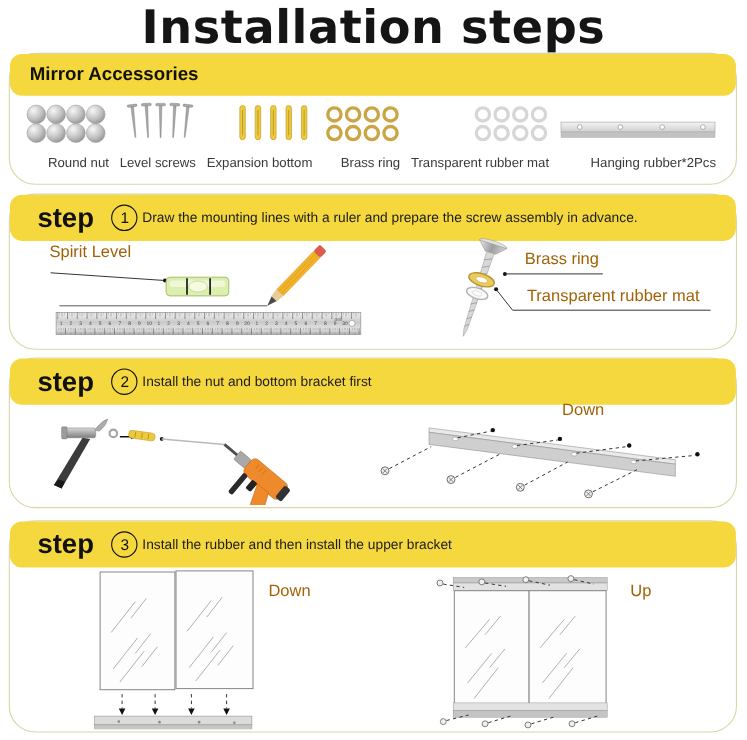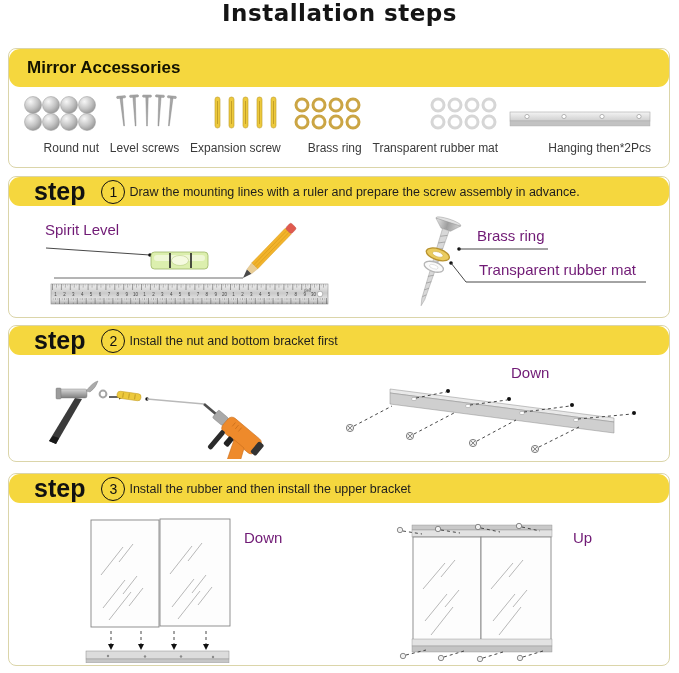--- a/index.html
+++ b/index.html
@@ -2,54 +2,54 @@
 <html><head>
 <meta charset="utf-8">
 <style>
   html,body{margin:0;padding:0;}
   body{
     width:679px;height:673px;position:relative;background:#ffffff;
     font-family:"Liberation Sans", sans-serif;color:#111;overflow:hidden;
   }
   .page-title{
     position:absolute;top:0;left:0;width:679px;text-align:center;
-    font-size:23px;font-weight:bold;letter-spacing:0.5px;color:#151515;
+    font-size:42px;font-weight:bold;letter-spacing:0.5px;color:#151515;
     font-family:"DejaVu Sans","Liberation Sans",sans-serif;
   }
   .box{
     position:absolute;left:8px;width:662px;background:#fff;
-    border:1px solid #DBD5A9;border-radius:8px;box-sizing:border-box;
+    border:1px solid #DBD5A9;border-radius:24px;box-sizing:border-box;
   }
   #box-accessories{top:48px;height:120px;}
   #box-step1{top:176px;height:142px;}
   #box-step2{top:325px;height:137px;}
   #box-step3{top:473px;height:193px;}
   .band{
-    position:absolute;top:0;left:0;right:0;height:29px;background:#F5D73E;
+    position:absolute;top:0;left:0;right:0;height:42px;background:#F5D73E;
     border-radius:11px;display:flex;align-items:center;
   }
   #box-accessories .band{height:38px;}
   .band-title{font-size:17px;font-weight:bold;margin-left:18px;color:#121200;}
   .step-word{font-size:25px;font-weight:bold;color:#111;margin-left:25px;}
   .step-circle{
     width:22px;height:22px;border:1.6px solid #111;border-radius:50%;
     display:flex;align-items:center;justify-content:center;
     font-size:14px;color:#111;margin-left:16px;flex:0 0 auto;background:transparent;
   }
   .step-desc{font-size:12.5px;color:#1d1d1d;margin-left:4px;}
   .acc-row{
     position:absolute;top:38px;left:0;right:0;bottom:0;
     display:flex;justify-content:space-between;align-items:flex-end;
     padding:0 18px 12px 14px;
   }
   .acc-item{display:flex;flex-direction:column;align-items:flex-end;justify-content:flex-end;}
   .acc-icon{margin-bottom:5px;}
   .acc-label{font-size:12px;color:#3a3a3a;white-space:nowrap;}
   .illus{position:absolute;}
-  .annot{position:absolute;font-size:15px;color:#701a75;white-space:nowrap;}
+  .annot{position:absolute;font-size:15px;color:#a16207;white-space:nowrap;}
   .ruler-num{font-size:4.5px;fill:#444;font-family:"Liberation Sans",sans-serif;}
   .dashed{stroke:#333;stroke-width:0.9;stroke-dasharray:3,3;fill:none;}
   .shine{stroke:#999;stroke-width:0.7;}
 </style>
 </head>
 <body>
 
 <div class="page-title">Installation steps</div>
 
 <div class="box" id="box-accessories">
@@ -125,21 +125,21 @@
           </g>
           <g stroke="#B08C1E" stroke-width="0.7">
             <line x1="8.5" y1="7" x2="8.5" y2="30"></line>
               <line x1="22.5" y1="7" x2="22.5" y2="30"></line>
             <line x1="36.5" y1="7" x2="36.5" y2="30"></line>
               <line x1="50.5" y1="7" x2="50.5" y2="30"></line>
             <line x1="64.5" y1="7" x2="64.5" y2="30"></line>
           </g>
         </svg>
       </div>
-      <div class="acc-label">Expansion screw</div>
+      <div class="acc-label">Expansion bottom</div>
     </div>
 
     <div class="acc-item">
       <div class="acc-icon">
         <svg width="70" height="36" viewBox="0 0 70 36">
           <g fill="none" stroke="#CBA544" stroke-width="3">
             <circle cx="10" cy="9" r="6"></circle>
               <circle cx="27" cy="9" r="6"></circle>
               <circle cx="44" cy="9" r="6"></circle>
               <circle cx="61" cy="9" r="6"></circle>
@@ -183,21 +183,21 @@
           <rect x="1" y="4" width="140" height="9" fill="url(#stripG)" stroke="#a8a8a8" stroke-width="0.6"></rect>
           <rect x="1" y="13" width="140" height="5" fill="#c2c2c2" stroke="#a8a8a8" stroke-width="0.4"></rect>
           <g fill="#ffffff" stroke="#8f8f8f" stroke-width="0.6">
             <circle cx="18" cy="8.5" r="2.1"></circle>
               <circle cx="55" cy="8.5" r="2.1"></circle>
               <circle cx="93" cy="8.5" r="2.1"></circle>
               <circle cx="130" cy="8.5" r="2.1"></circle>
           </g>
         </svg>
       </div>
-      <div class="acc-label">Hanging then*2Pcs</div>
+      <div class="acc-label">Hanging rubber*2Pcs</div>
     </div>
 
   </div>
 </div>
 
 <div class="box" id="box-step1">
   <div class="band">
     <span class="step-word">step</span>
     <span class="step-circle">1</span>
     <span class="step-desc">Draw the mounting lines with a ruler and prepare the screw assembly in advance.</span>

